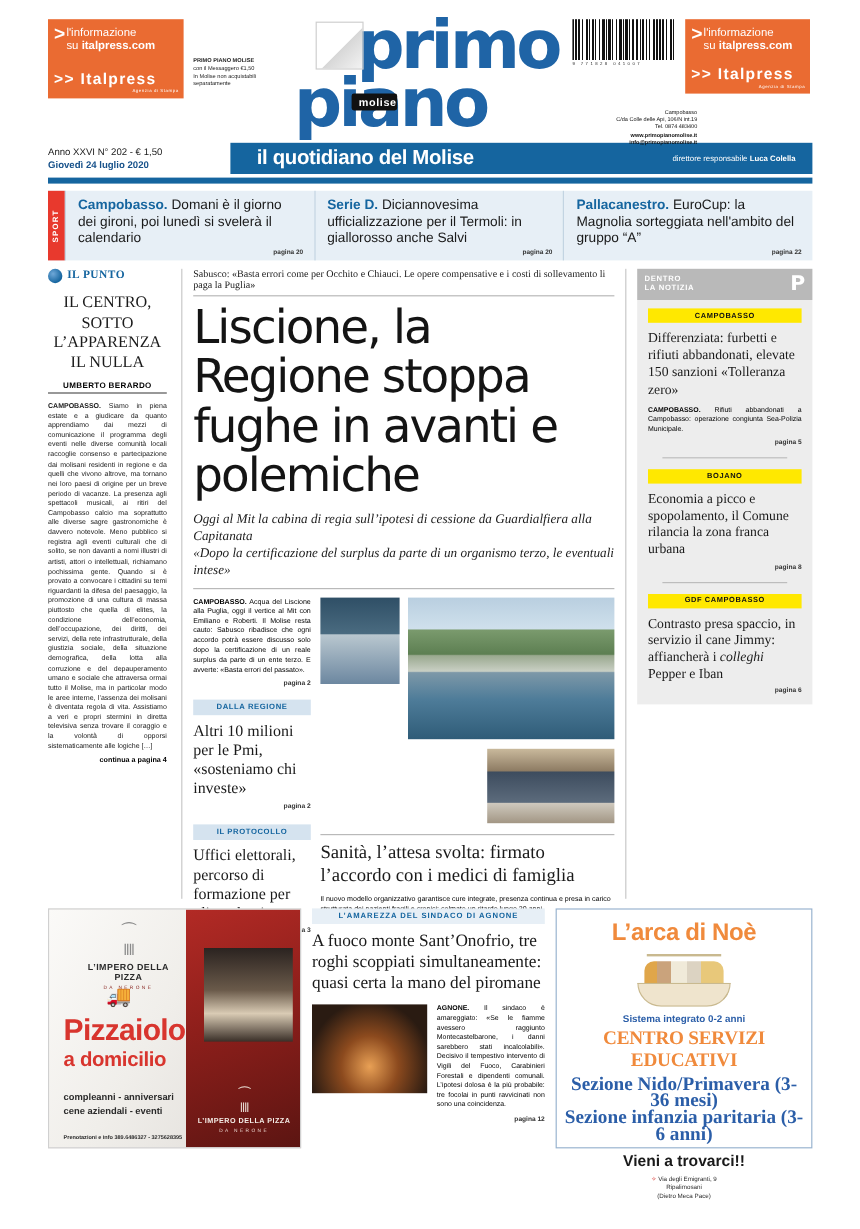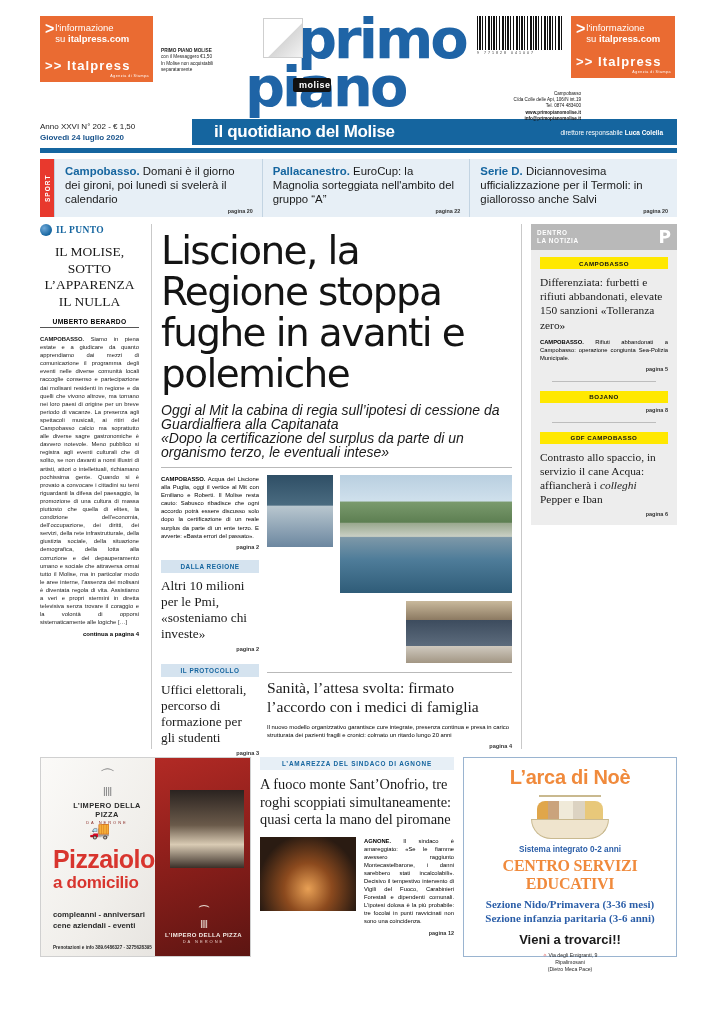--- a/index.html
+++ b/index.html
@@ -101,21 +101,21 @@
                   letter-spacing: .3px; }
   .punto-body { font-size: 5.85px; line-height: 8.1px; text-align: justify; margin-top: 7px; color: #1a1a1a; }
   .punto-body b { font-weight: 700; }
   .punto-cont { font-size: 6px; font-weight: 700; text-align: right; margin-top: 5px; }
 
   
   .occhiello { font-family: "Liberation Serif", serif; font-size: 8.4px; color: #1a1a1a;
                border-bottom: 1px solid #b9b9b9; padding-bottom: 4px; }
   .main-head { font-family: "DejaVu Sans", sans-serif; font-weight: 400; font-size: 39px;
                line-height: 41px; letter-spacing: -1.6px; color: #141414; margin-top: 6px; }
-  .sommario { font-family: Liberation Sans, sans-serif; font-style: italic; font-size: 14px;
+  .sommario { font-family: Liberation Serif, serif; font-style: italic; font-size: 11px;
               line-height: 14px; color: #1a1a1a; margin-top: 9px;
               border-bottom: 1px solid #b9b9b9; padding-bottom: 8px; }
 
   .mid-grid { display: flex; margin-top: 7px; gap: 8px; }
   .mid-col1 { width: 98px; flex: 0 0 98px; }
   .mid-col2 { flex: 1 1 auto; }
   .mid-lead { font-size: 5.9px; line-height: 8.1px; text-align: justify; }
   .mid-lead b { font-weight: 700; }
   .pg-ref { font-size: 5.6px; font-weight: 700; text-align: right; margin-top: 4px; color:#333; }
 
@@ -205,21 +205,21 @@
   .ark-hull { position: absolute; bottom: 0; left: 4px; width: 78px; height: 20px;
      background: #efe4cd; border: 1.5px solid #c9b98f; border-radius: 0 0 38px 38px; }
   .ark-roof { position: absolute; top: 2px; left: 12px; width: 62px; height: 12px;
      border-top: 2px solid #c9b98f; }
   .ark-anim { position: absolute; bottom: 18px; left: 10px; width: 66px; height: 20px;
      background: linear-gradient(90deg,#e0a64a 0 16%, #caa37c 16% 34%, #f0ead9 34% 54%,
        #dcd3c2 54% 72%, #e8c87a 72% 100%); border-radius: 8px 8px 2px 2px; }
   .noe-l1 { font-size: 8.2px; font-weight: 700; color: #2b5ea8; margin-top: 6px; }
   .noe-l2 { font-family: "Liberation Serif", serif; font-size: 16px; font-weight: 700;
             color: #f08a3c; margin-top: 3px; letter-spacing: -.2px; }
-  .noe-l3 { font-family: "Liberation Serif", serif; font-size: 11px; font-weight: 700;
+  .noe-l3 { font-family: "Liberation Serif", serif; font-size: 16px; font-weight: 700;
             color: #2b5ea8; margin-top: 4px; line-height: 14px; }
   .noe-l4 { font-size: 13px; font-weight: 700; color: #1a1a1a; margin-top: 7px; }
   .noe-addr { font-size: 5.2px; color: #2a2a2a; margin-top: 5px; line-height: 7.2px; }
   .noe-pin { color: #d8352e; }
 </style>
 </head>
 <body>
 
 <div class="page">
 
@@ -304,46 +304,47 @@
   <div class="sport-strip">
     <div class="sport-tag">SPORT</div>
     <div class="sport-item">
       <div class="st">
         <b>Campobasso.</b><span> Domani è il giorno dei gironi, poi lunedì si svelerà il calendario</span>
       </div>
       <div class="sport-pg">pagina 20</div>
     </div>
     <div class="sport-item">
       <div class="st">
-        <b>Pallacanestro.</b><span> EuroCup: la Magnolia sorteggiata nell'ambito del gruppo “A”</span>
-      </div>
-      <div class="sport-pg">pagina 22</div>
+        <b>Serie D.</b><span> Diciannovesima ufficializzazione per il Termoli: in giallorosso anche Salvi</span>
+      </div>
+      <div class="sport-pg">pagina 20</div>
     </div>
     <div class="sport-item">
       <div class="st">
-        <b>Serie D.</b><span> Diciannovesima ufficializzazione per il Termoli: in giallorosso anche Salvi</span>
-      </div>
-      <div class="sport-pg">pagina 20</div>
+        <b>Pallacanestro.</b><span> EuroCup: la Magnolia sorteggiata nell'ambito del gruppo “A”</span>
+      </div>
+      <div class="sport-pg">pagina 22</div>
     </div>
   </div>
 
   <div class="content">
 
     <div class="col-left">
       <div class="ilpunto-head">
         <div class="ilpunto-dot"></div>
         <div class="ilpunto-label">IL PUNTO</div>
       </div>
-      <div class="punto-title">IL MOLISE, SOTTO L’APPARENZA IL NULLA</div>
+      <div class="punto-title">IL CENTRO, SOTTO L’APPARENZA IL NULLA</div>
       <div class="punto-author">UMBERTO BERARDO</div>
       <div class="punto-body"><b>CAMPOBASSO.</b><span> Siamo in piena estate e a giudicare da quanto apprendiamo dai mezzi di comunicazione il programma degli eventi nelle diverse comunità locali raccoglie consenso e partecipazione dai molisani residenti in regione e da quelli che vivono altrove, ma tornano nei loro paesi di origine per un breve periodo di vacanze. La presenza agli spettacoli musicali, ai ritiri del Campobasso calcio ma soprattutto alle diverse sagre gastronomiche è davvero notevole. Meno pubblico si registra agli eventi culturali che di solito, se non davanti a nomi illustri di artisti, attori o intellettuali, richiamano pochissima gente. Quando si è provato a convocare i cittadini su temi riguardanti la difesa del paesaggio, la promozione di una cultura di massa piuttosto che quella di elites, la condizione dell’economia, dell’occupazione, dei diritti, dei servizi, della rete infrastrutturale, della giustizia sociale, della situazione demografica, della lotta alla corruzione e del depauperamento umano e sociale che attraversa ormai tutto il Molise, ma in particolar modo le aree interne, l’assenza dei molisani è diventata regola di vita. Assistiamo a veri e propri stermini in diretta televisiva senza trovare il coraggio e la volontà di opporsi sistematicamente alle logiche […]</span></div>
       <div class="punto-cont">continua a pagina 4</div>
     </div>
 
     <div class="col-mid">
+      <div class="occhiello">Sabusco: «Basta errori come per Occhito e Chiauci. Le opere compensative e i costi di sollevamento li paga la Puglia»</div>
       <div class="main-head">Liscione, la Regione stoppa fughe in avanti e polemiche</div>
       <div class="sommario">
         <div>Oggi al Mit la cabina di regia sull’ipotesi di cessione da Guardialfiera alla Capitanata</div>
         <div>«Dopo la certificazione del surplus da parte di un organismo terzo, le eventuali intese»</div>
       </div>
 
       <div class="mid-grid">
         <div class="mid-col1">
           <div class="mid-lead"><b>CAMPOBASSO.</b><span> Acqua del Liscione alla Puglia, oggi il vertice al Mit con Emiliano e Roberti. Il Molise resta cauto: Sabusco ribadisce che ogni accordo potrà essere discusso solo dopo la certificazione di un reale surplus da parte di un ente terzo. E avverte: «Basta errori del passato».</span></div>
           <div class="pg-ref">pagina 2</div>
@@ -386,26 +387,27 @@
 
       <div class="dentro-box">
         <div class="tag-yellow">CAMPOBASSO</div>
         <div class="dn-title">Differenziata: furbetti e rifiuti abbandonati, elevate 150 sanzioni «Tolleranza zero»</div>
         <div class="dn-body"><b>CAMPOBASSO.</b><span> Rifiuti abbandonati a Campobasso: operazione congiunta Sea-Polizia Municipale.</span></div>
         <div class="dn-pg">pagina 5</div>
 
         <div class="dn-sep"></div>
 
         <div class="tag-yellow">BOJANO</div>
+        <div class="dn-title">Economia a picco e spopolamento, il Comune rilancia la zona franca urbana</div>
         <div class="dn-pg">pagina 8</div>
 
         <div class="dn-sep"></div>
 
         <div class="tag-yellow">GDF CAMPOBASSO</div>
-        <div class="dn-title"><span>Contrasto allo spaccio, in servizio il cane Acqua: affiancherà i </span><i>colleghi</i><span> Pepper e Iban</span></div>
+        <div class="dn-title"><span>Contrasto presa spaccio, in servizio il cane Jimmy: affiancherà i </span><i>colleghi</i><span> Pepper e Iban</span></div>
         <div class="dn-pg">pagina 6</div>
       </div>
     </div>
   </div>
 
   <div class="bottom">
 
     <div class="ad-pizza">
       <div class="pz-left"></div>
       <div class="pz-right">

